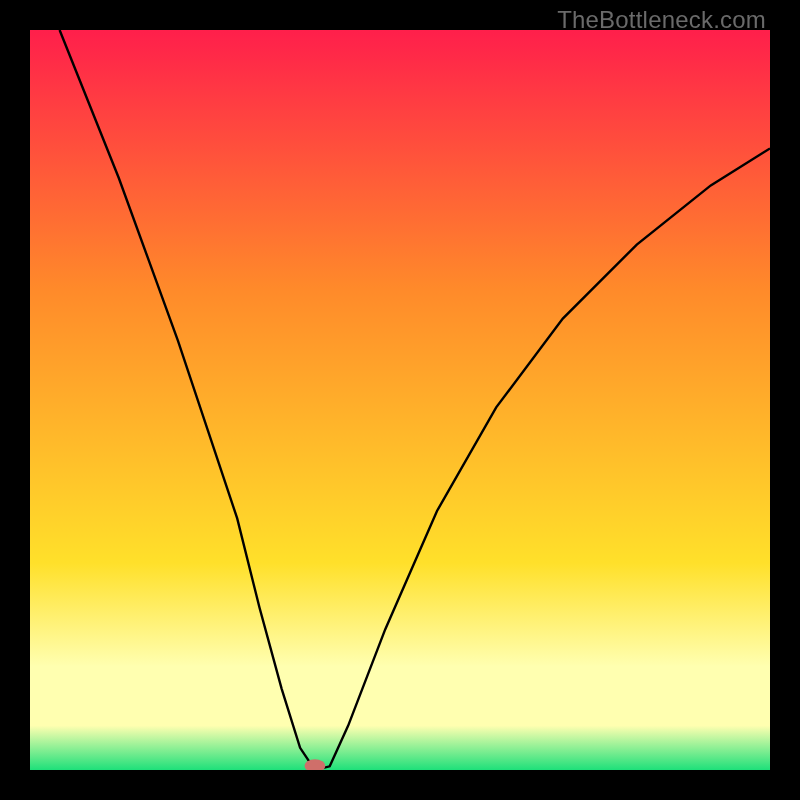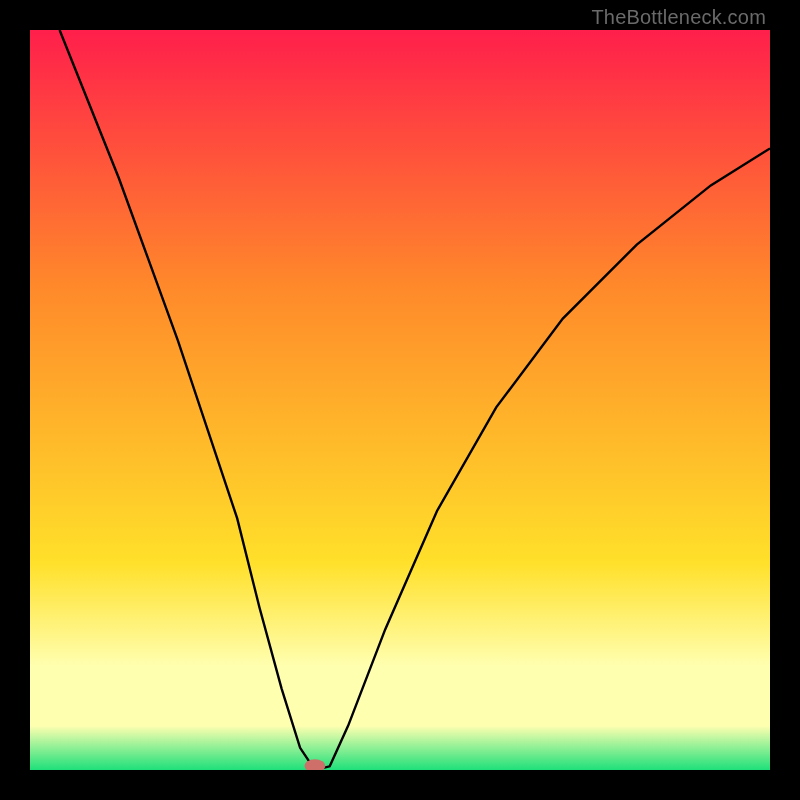--- a/index.html
+++ b/index.html
@@ -24,21 +24,21 @@
     left: 0;
     top: 0;
     width: 740px;
     height: 740px;
   }
   .watermark {
     position: absolute;
     top: 6px;
     right: 34px;
     color: #6a6a6a;
-    font-size: 20px;
+    font-size: 24px;
     font-weight: 500;
     letter-spacing: 0.2px;
   }
   svg { display: block; }
 </style>
 </head>
 <body>
 
 <div class="watermark">TheBottleneck.com</div>
 

